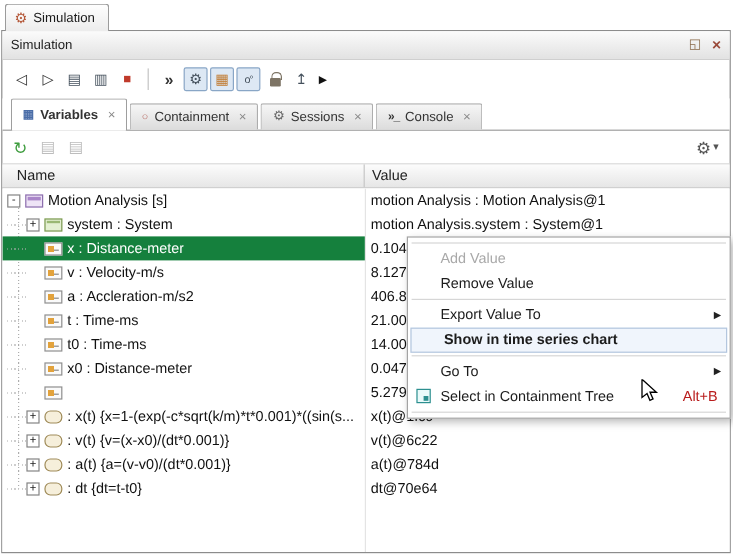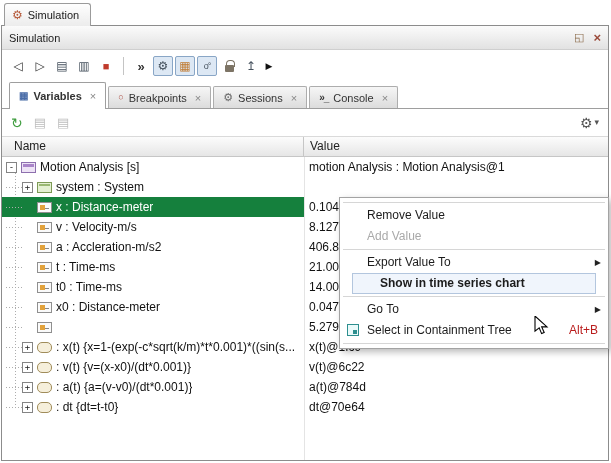--- a/index.html
+++ b/index.html
@@ -87,21 +87,21 @@
   .ricon.val::before{content:"";position:absolute;left:2px;top:2px;width:5px;height:5px;background:#e2a23c}
   .ricon.val::after{content:"";position:absolute;right:2px;top:5px;width:4px;height:1px;background:#888}
   .ricon.con{border:1px solid #a08c5a;background:#f6efdb;border-radius:5px}
   .lbl{overflow:hidden;white-space:nowrap}
 
   
   .menu{position:absolute;left:339px;top:197px;width:270px;background:#fff;border:1px solid #a3a3a3;
     box-shadow:3px 3px 7px rgba(0,0,0,.28);padding:2px 0;z-index:50;font-size:12px;color:#1c1c1c}
   .mi{position:relative;height:21px;line-height:21px;padding:0 10px 0 27px;white-space:nowrap}
   .mi.disabled{color:#a9a9a9}
-  .mi.highlight{font-weight:bold;background:#f0f5fc;border:1px solid #b3c6de;line-height:19px;margin:0 12px;}
+  .mi.highlight{font-weight:bold;background:#f0f5fc;border:1px solid #b3c6de;line-height:19px;margin:0 2px;}
   .sub{position:absolute;right:7px;top:0;font-size:8px;line-height:21px;color:#222}
   .shortcut{position:absolute;right:10px;top:0;color:#b91c1c}
   .msep{height:1px;background:#d6d6d6;margin:2px 3px}
   .mi-icon{position:absolute;left:7px;top:4px;width:12px;height:12px;border:1px solid #2d8f8f;background:#eafafa}
   .mi-icon::before{content:"";position:absolute;right:1px;bottom:1px;width:4px;height:4px;background:#2d8f8f}
 
   
   .cursor{position:absolute;left:534px;top:316px;z-index:60}
 </style>
 </head>
@@ -142,21 +142,21 @@
     </div>
 
     <div class="tabstrip">
       <div class="tab active">
         <span class="tico c-var">▦</span>
         <span>Variables</span>
         <span class="tclose">×</span>
       </div>
       <div class="tab">
         <span class="tico c-bp">○</span>
-        <span>Breakpoints</span>
+        <span>Containment</span>
         <span class="tclose">×</span>
       </div>
       <div class="tab">
         <span class="tico c-ses">⚙</span>
         <span>Sessions</span>
         <span class="tclose">×</span>
       </div>
       <div class="tab">
         <span class="tico c-con">»_</span>
         <span>Console</span>
@@ -192,20 +192,21 @@
         <div class="cell value">motion Analysis : Motion Analysis@1</div>
       </div>
 
       <div class="row">
         <div class="cell name">
           <span class="guide"></span>
           <span class="exp">+</span>
           <span class="ricon part"></span>
           <span class="lbl">system : System</span>
         </div>
+        <div class="cell value">motion Analysis.system : System@1</div>
       </div>
 
       <div class="row selected">
         <div class="cell name">
           <span class="guide"></span>
           <span class="exp-spacer"></span>
           <span class="ricon val"></span>
           <span class="lbl">x : Distance-meter</span>
         </div>
         <div class="cell value">0.1043</div>
@@ -307,22 +308,22 @@
           <span class="ricon con"></span>
           <span class="lbl">: dt {dt=t-t0}</span>
         </div>
         <div class="cell value">dt@70e64</div>
       </div>
     </div>
   </div>
 
   <div class="menu">
     <div class="msep"></div>
+    <div class="mi disabled">Add Value</div>
     <div class="mi">Remove Value</div>
-    <div class="mi disabled">Add Value</div>
     <div class="msep"></div>
     <div class="mi">
       <span>Export Value To</span>
       <span class="sub">▶</span>
     </div>
     <div class="mi highlight">Show in time series chart</div>
     <div class="msep"></div>
     <div class="mi">
       <span>Go To</span>
       <span class="sub">▶</span>

